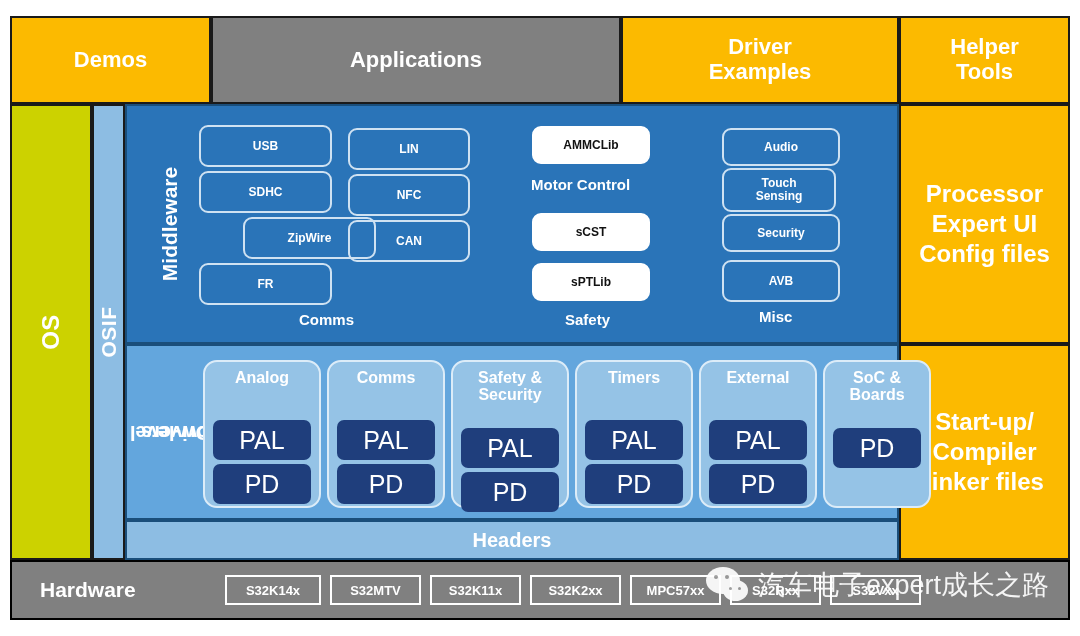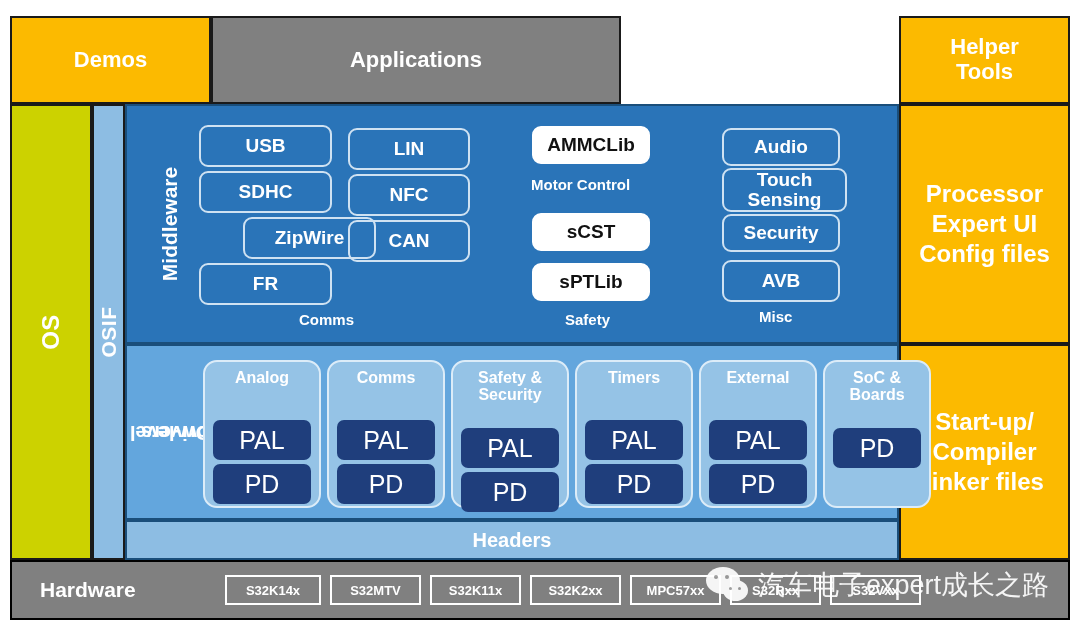--- a/index.html
+++ b/index.html
@@ -76,21 +76,21 @@
     transform: translate(-50%,-50%) rotate(-90deg);
     white-space: nowrap;
     color:#fff; font-weight: bold; font-size: 21px;
   }
   .mw-chip {
     position: absolute;
     border: 2px solid #cfe2f2;
     border-radius: 9px;
     color: #ffffff;
     font-weight: bold;
-    font-size: 19px;
+    font-size: 12px;
     line-height: 1.05;
     background: transparent;
   }
   .mw-chip.solid {
     background: #ffffff;
     border-color: #ffffff;
     color: #111111;
   }
   .mw-grouplabel {
     position: absolute;
@@ -201,20 +201,26 @@
 <div id="stage">
 
   <div class="abs toprow-cell cell-demos ctr wt" style="left:10px; top:16px; width:201px; height:88px;">
     <span>Demos</span>
   </div>
 
   <div class="abs toprow-cell cell-apps ctr wt" style="left:211px; top:16px; width:410px; height:88px;">
     <span>Applications</span>
   </div>
 
+  <div class="abs toprow-cell cell-driverex ctr wt" style="left:621px; top:16px; width:278px; height:88px;">
+    <div>
+      <div>Driver</div>
+      <div>Examples</div>
+    </div>
+  </div>
 
   <div class="abs toprow-cell cell-helper ctr wt" style="left:899px; top:16px; width:171px; height:88px;">
     <div>
       <div>Helper</div>
       <div>Tools</div>
     </div>
   </div>
 
   <div class="abs band-os" style="left:10px; top:104px; width:82px; height:456px;">
     <div class="vert-label">OS</div>
@@ -280,21 +286,21 @@
       <span>sCST</span>
       </div>
     <div class="mw-chip solid ctr" style="left:405px; top:157px; width:118px; height:38px;">
       <span>sPTLib</span>
       </div>
     <div class="mw-grouplabel" style="left:438px; top:205px;">Safety</div>
 
     <div class="mw-chip ctr" style="left:595px; top:22px;  width:118px; height:38px;">
       <span>Audio</span>
       </div>
-    <div class="mw-chip ctr" style="left:595px; top:62px;  width:125px; height:44px; flex-direction:column;">
+    <div class="mw-chip ctr" style="left:595px; top:62px;  width:114px; height:44px; flex-direction:column;">
       <span>Touch</span>
       <span>Sensing</span>
       </div>
     <div class="mw-chip ctr" style="left:595px; top:108px; width:118px; height:38px;">
       <span>Security</span>
       </div>
     <div class="mw-chip ctr" style="left:595px; top:154px; width:118px; height:42px;">
       <span>AVB</span>
       </div>
     <div class="mw-grouplabel" style="left:632px; top:202px;">Misc</div>

